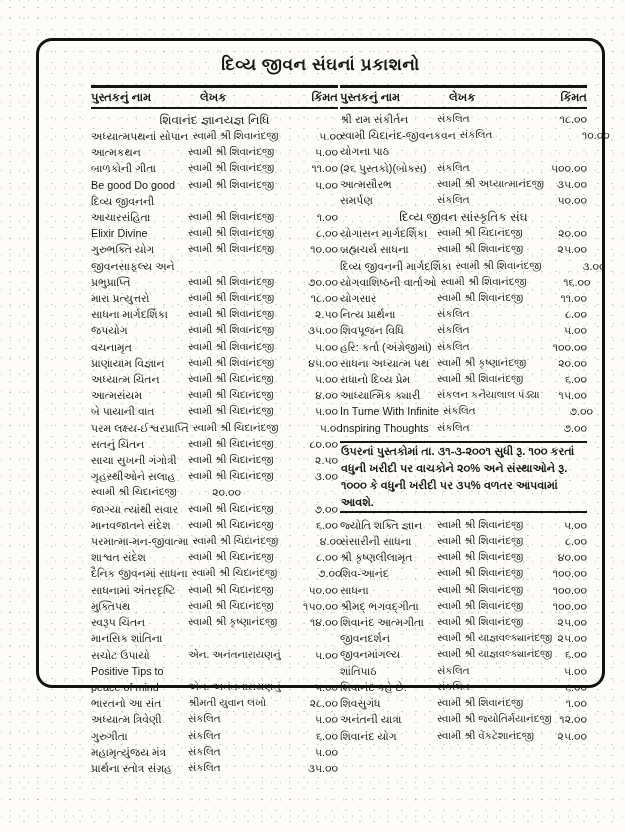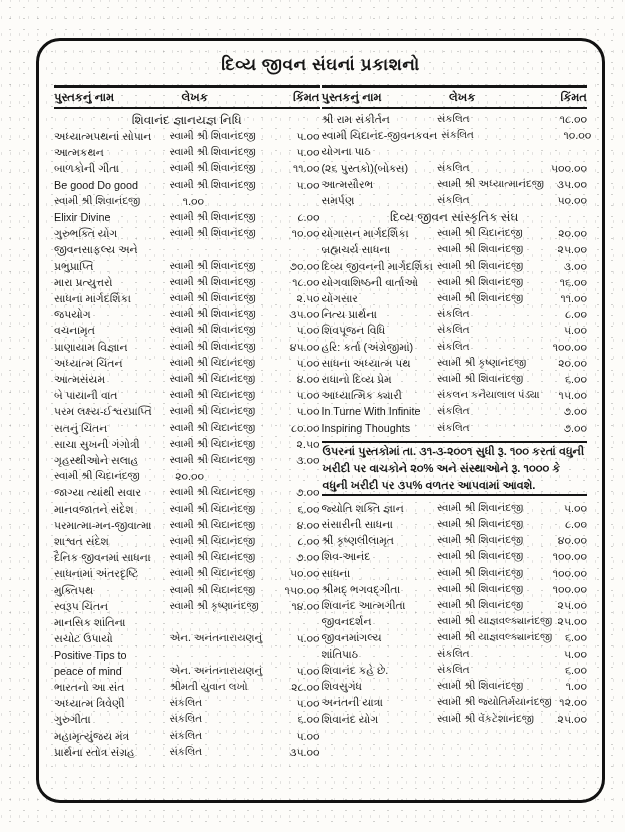--- a/index.html
+++ b/index.html
@@ -12,31 +12,31 @@
   }
   .speckle{
     position:absolute;inset:0;pointer-events:none;
     background-image:
       radial-gradient(rgba(30,30,30,.20) .6px, transparent .9px),
       radial-gradient(rgba(30,30,30,.12) .5px, transparent .8px);
     background-size:14px 11px,9px 17px;
     background-position:3px 2px,6px 9px;
   }
   .frame{
-    position:absolute;left:36px;top:38px;width:569px;height:765px;
-    border:3.5px solid #121212;border-radius:24px;
+    position:absolute;left:36px;top:38px;width:569px;height:650px;
+    border:3.5px solid #121212;border-radius:16px;
     box-sizing:border-box;
     padding:10px 15px 6px 15px;
     background:transparent;
   }
   .title{
     margin:4px 0 10px 0;text-align:center;
     font-size:17px;font-weight:bold;letter-spacing:.5px;
   }
-  .tables{display:flex;gap:2px;}
+  .tables{display:flex;gap:2px;margin-left:37px;}
   .col{flex:1;min-width:0;}
   .thead{
     display:flex;align-items:flex-end;
     border-top:3px solid #151515;border-bottom:2px solid #151515;
     font-weight:bold;font-size:11.5px;
     padding:3px 0 3px 0;margin-bottom:2px;
   }
   .h-name{flex:1;}
   .h-author{width:96px;flex-shrink:0;}
   .h-price{width:42px;flex-shrink:0;text-align:right;font-family:Liberation Serif, serif;}
@@ -86,20 +86,22 @@
           <div class="c-name">બાળકોની ગીતા</div>
           <div class="c-author">સ્વામી શ્રી શિવાનંદજી</div>
           <div class="c-price">૧૧.૦૦</div>
         </div>
         <div class="row">
           <div class="c-name">Be good Do good</div>
           <div class="c-author">સ્વામી શ્રી શિવાનંદજી</div>
           <div class="c-price">૫.૦૦</div>
         </div>
         <div class="row">
+          <div class="c-name">દિવ્ય જીવનની
+આચારસંહિતા</div>
           <div class="c-author">સ્વામી શ્રી શિવાનંદજી</div>
           <div class="c-price">૧.૦૦</div>
         </div>
         <div class="row">
           <div class="c-name">Elixir Divine</div>
           <div class="c-author">સ્વામી શ્રી શિવાનંદજી</div>
           <div class="c-price">૮.૦૦</div>
         </div>
         <div class="row">
           <div class="c-name">ગુરુભક્તિ યોગ</div>

